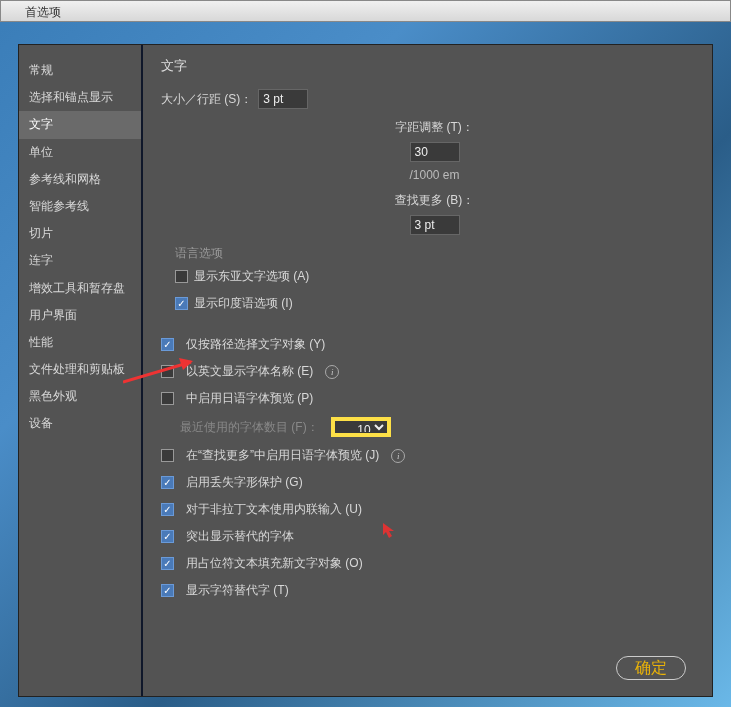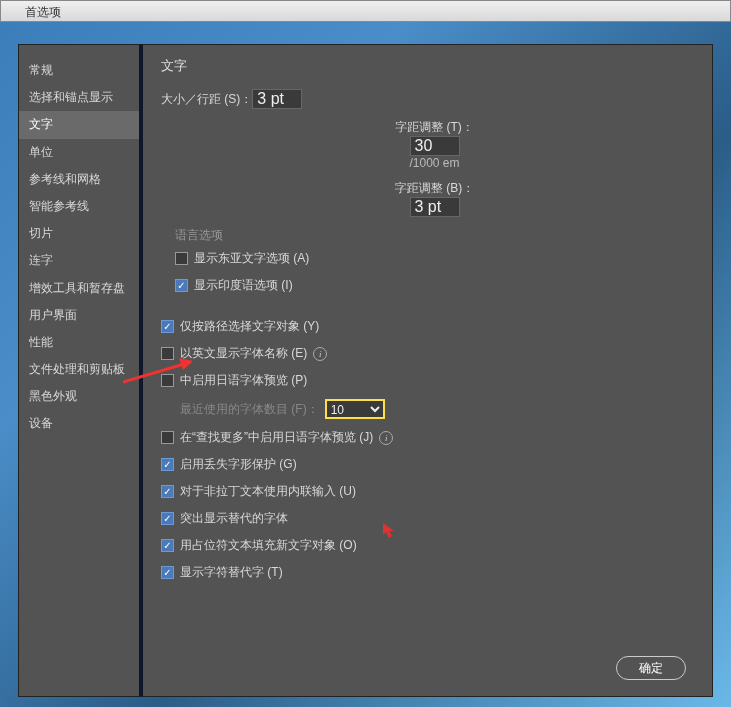--- a/index.html
+++ b/index.html
@@ -22,54 +22,54 @@
     .dialog {
       position: absolute;
       top: 44px; left: 18px; right: 18px; bottom: 10px;
       background: #535353;
       border: 1px solid #222;
       display: flex;
     }
     .sidebar {
       width: 124px;
       padding: 12px 0;
-      border-right: 4px solid #0f172a;
+      border-right: 2px solid #0f172a;
     }
     .side-item {
       padding: 4px 10px;
       color: #d8d8d8;
       cursor: pointer;
       font-size: 12px;
       line-height: 1.6;
     }
     .side-item.selected {
       background: #6a6a6a;
       color: #fff;
     }
     .main {
       flex: 1;
       padding: 12px 18px;
       color: #d8d8d8;
       overflow: auto;
     }
     .heading { font-size: 13px; color: #ddd; margin-bottom: 14px; }
-    .row { display: flex; align-items: center; margin-bottom: 10px; font-size: 12px; }
+    .row { display: flex; align-items: center; gap: 6px; margin-bottom: 10px; font-size: 12px; }
     .row.indent1 { margin-left: 14px; flex-direction: column; }
     .input {
       width: 50px; height: 20px;
       background: #3a3a3a;
       border: 1px solid #666;
       color: #eee;
-      font-size: 16px;
+      font-size: 12px;
       padding: 0 4px;
     }
     .section-label { color: #999; font-size: 12px; margin: 8px 0 6px 14px; }
     .cb-row { display: flex; align-items: center; gap: 6px; margin-bottom: 10px; font-size: 12px; }
     .cb-row.indent1 { margin-left: 14px; }
-    .cb-row.indent0 { margin-left: 0; }
+    .cb-row.indent0 { margin-left: 0; gap: 12px; }
     .cb {
       width: 13px; height: 13px;
       border: 1px solid #999;
       background: #3a3a3a;
       display: inline-flex;
       align-items: center;
       justify-content: center;
       cursor: pointer;
       flex-shrink: 0;
     }
@@ -84,48 +84,48 @@
       width: 14px; height: 14px;
       border: 1px solid #aaa;
       border-radius: 50%;
       display: inline-flex; align-items: center; justify-content: center;
       font-size: 9px; color: #ccc;
       font-style: italic;
       font-family: serif;
     }
     .select {
       background: #3a3a3a;
-      border: 2px solid #fde047;
+      border: 4px solid #fde047;
       color: #eee;
       font-size: 12px;
       padding: 1px 0;
-      width: 60px; height: 20px;
+      width: 60px; height: 20px; text-align: right;
     }
     .arrow {
       position: absolute;
       top: 299px; left: 104px;
       pointer-events: none;
     }
     .cursor {
       position: absolute;
       top: 478px; left: 364px;
       pointer-events: none;
     }
     .btn-bar {
       position: absolute;
       bottom: 16px; right: 26px;
     }
     .btn {
       width: 70px; height: 24px;
       border: 1px solid #ccc;
       border-radius: 12px;
       background: #535353;
-      color: #ffffff;
+      color: #eab308;
       display: inline-flex; align-items: center; justify-content: center;
-      font-size: 12px;
+      font-size: 16px;
       cursor: pointer;
     }
     .suffix { color: #bbb; }
     .disabled-label { color: #888; }
   </style>
 </head>
 <body>
 
 <div class="titlebar">
   <span>首选项</span>
@@ -157,21 +157,21 @@
     <div class="row">
       <span>大小／行距 (S)：</span>
       <input class="input" value="3 pt" style="">
     </div>
     <div class="row indent1">
       <span>字距调整 (T)：</span>
       <input class="input" value="30" style="">
       <span class="suffix">/1000 em</span>
     </div>
     <div class="row indent1">
-      <span>字距调整 (B)：</span>
+      <span>查找更多 (B)：</span>
       <input class="input" value="3 pt" style="">
     </div>
 
     <div class="section-label">语言选项</div>
 
     <div class="cb-row indent1">
       <span class="cb"></span>
       <span>显示东亚文字选项 (A)</span>
     </div>
     <div class="cb-row indent1">

